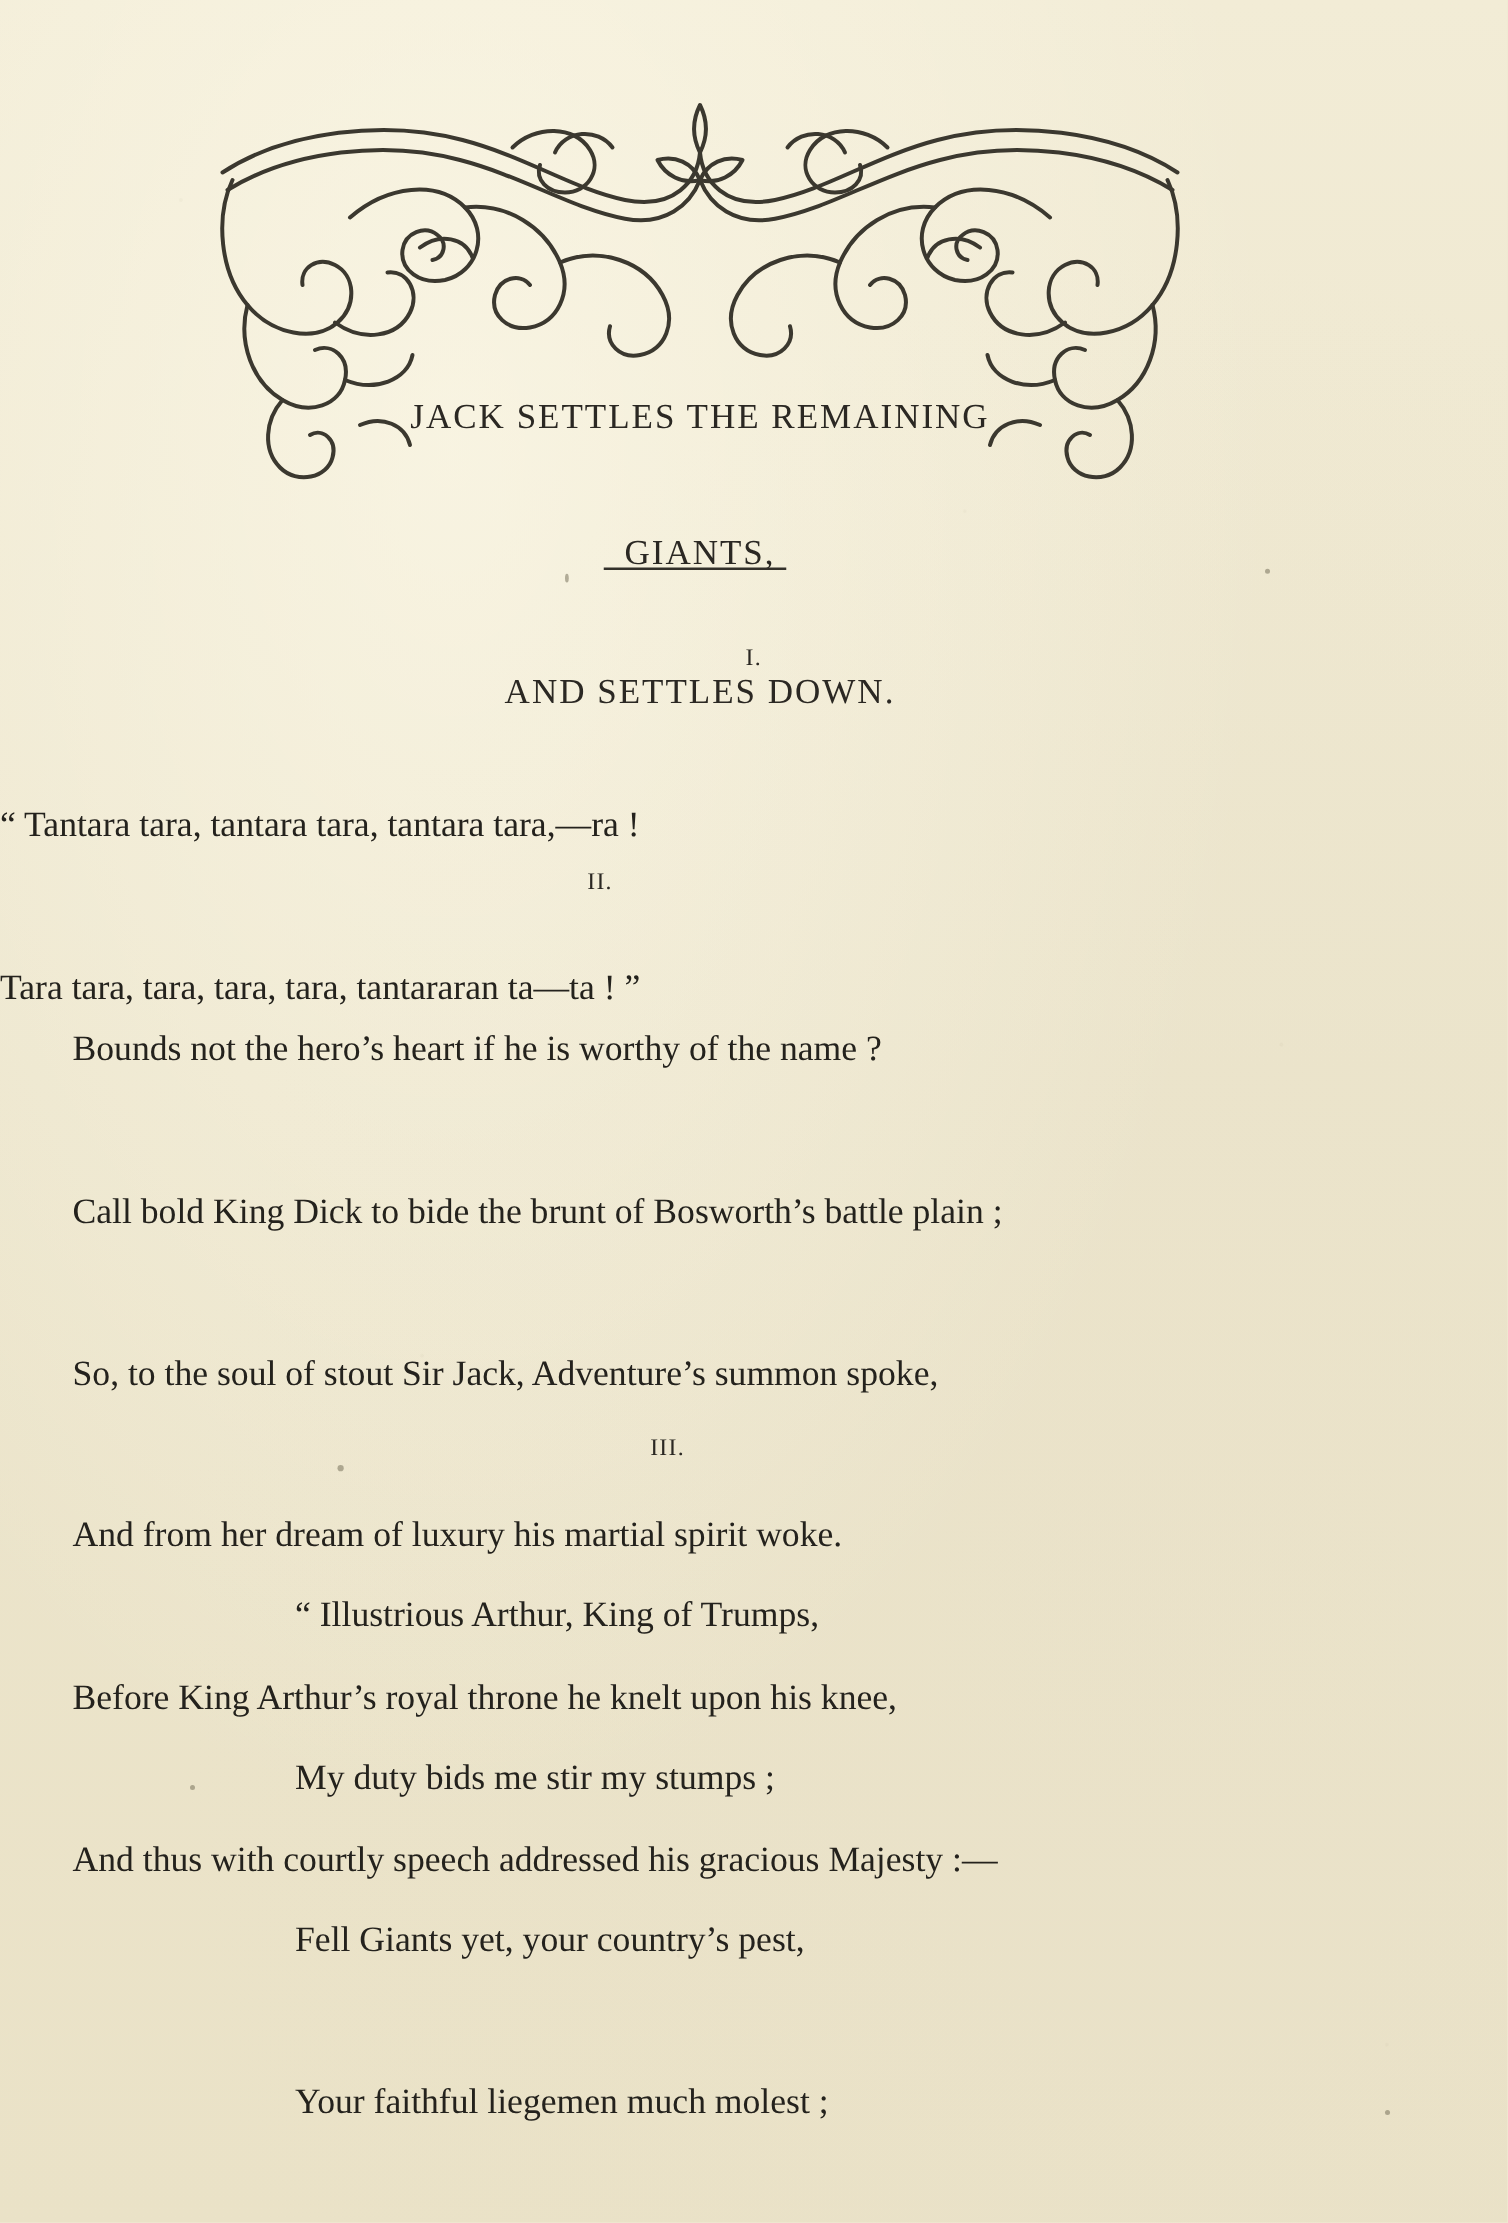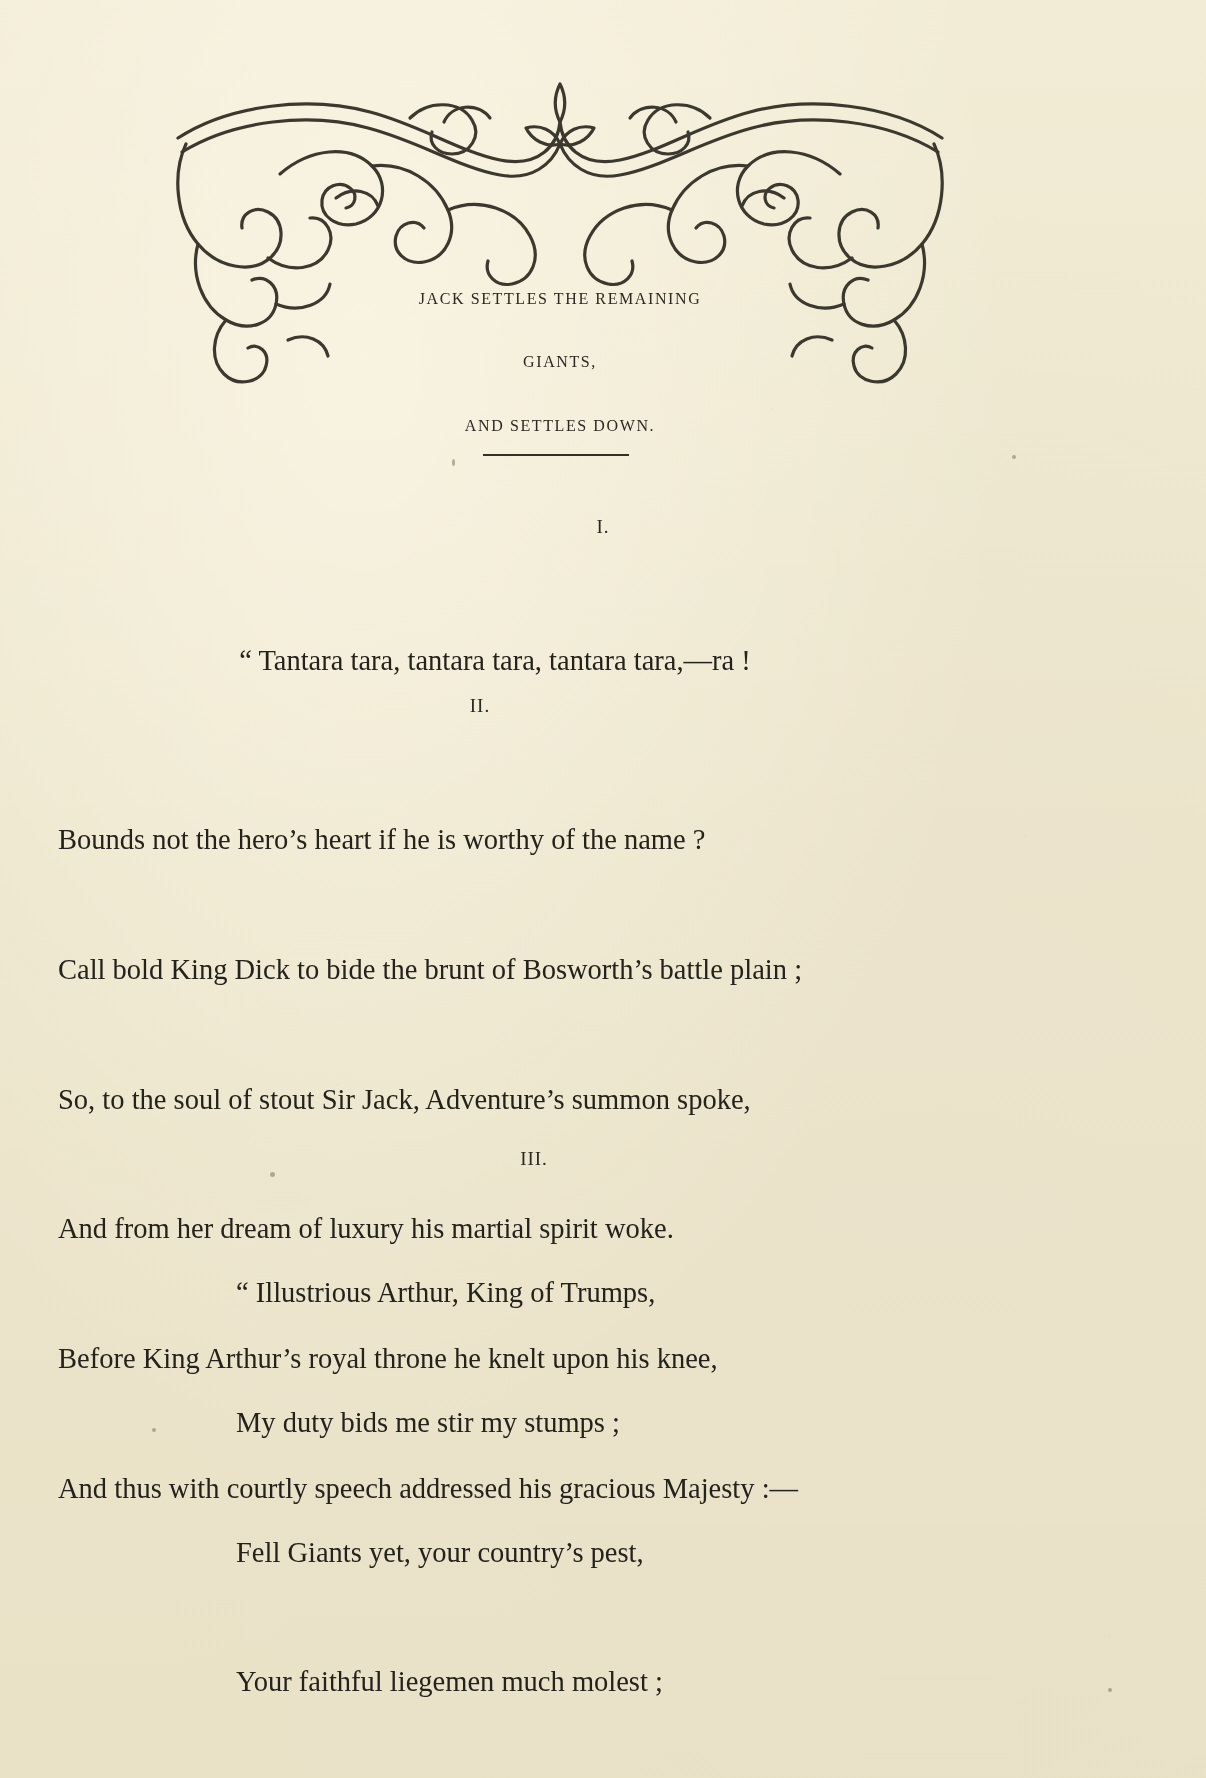--- a/index.html
+++ b/index.html
@@ -45,21 +45,21 @@
     height: 310px;
   }
   .ornament svg { width: 100%; height: 100%; display: block; }
 
   .heading {
     position: absolute;
     left: 240px;
     top: 252px;
     width: 640px;
     text-align: center;
-    font-size: 16px;
+    font-size: 28px;
     letter-spacing: 1.6px;
     line-height: 1.95;
     color: #2b2823;
     font-variant: small-caps;
     white-space: pre-line;
   }
   .heading .line1 { display: block; }
   .heading .line2 { display: block; }
   .heading .line3 { display: block; margin-top: 2px; }
 
@@ -86,21 +86,20 @@
     line-height: 1.52;
     color: #24221d;
     white-space: pre;
   }
 
   .s1-num { position: absolute; left: 0; top: 516px; width: 1206px; }
   .s1 {
     left: 0;
     top: 552px;
     width: 990px;
-    text-align: center;
   }
 
   .s2-num { position: absolute; left: 0; top: 695px; width: 960px; }
   .s2 {
     left: 58px;
     top: 731px;
     width: 1100px;
     text-align: left;
   }
 
@@ -166,20 +165,21 @@
   <span class="line1">JACK SETTLES THE REMAINING</span>
   <span class="line2">GIANTS,</span>
   <span class="line3">AND SETTLES DOWN.</span>
 </div>
 
 <div class="rule"></div>
 
 <div class="stanza-num s1-num">I.</div>
 <div class="verse s1">
   <div>“ Tantara tara, tantara tara, tantara tara,—ra !</div>
+  <div>Tara tara, tara, tara, tara, tantararan ta—ta ! ”</div>
 </div>
 
 <div class="stanza-num s2-num">II.</div>
 <div class="verse s2">
   <div>Bounds not the hero’s heart if he is worthy of the name ?</div>
   <div>Call bold King Dick to bide the brunt of Bosworth’s battle plain ;</div>
   <div>So, to the soul of stout Sir Jack, Adventure’s summon spoke,</div>
   <div>And from her dream of luxury his martial spirit woke.</div>
   <div>Before King Arthur’s royal throne he knelt upon his knee,</div>
   <div>And thus with courtly speech addressed his gracious Majesty :—</div>

